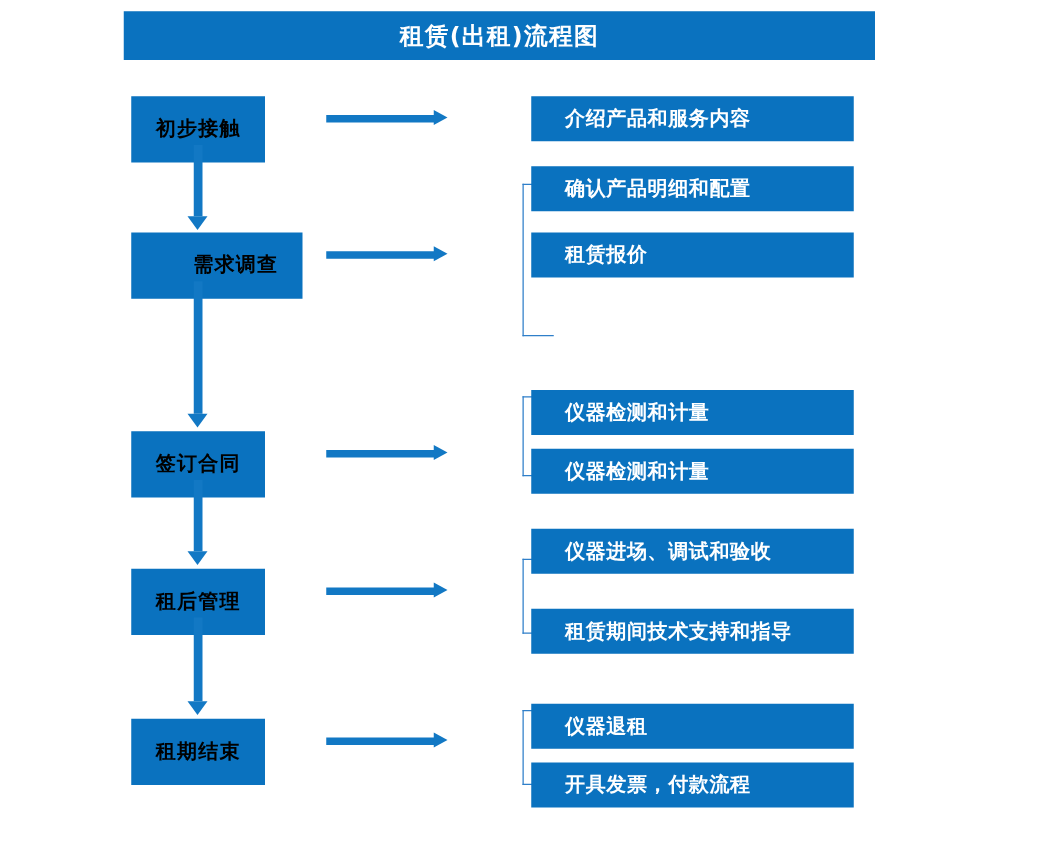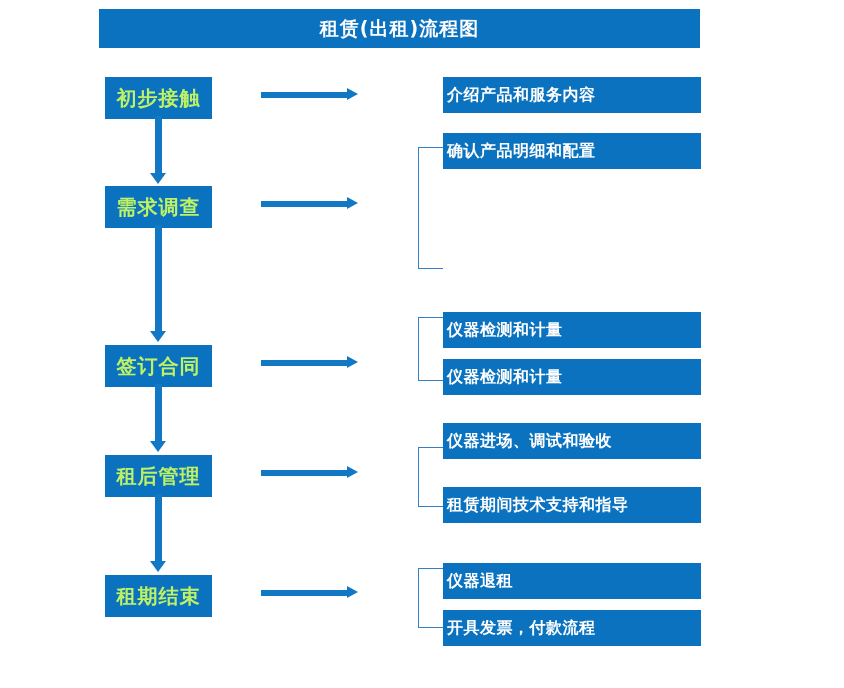--- a/index.html
+++ b/index.html
@@ -34,44 +34,44 @@
     align-items: center;
     justify-content: center;
     letter-spacing: 1px;
   }
 
   
   .stage-box {
     position: absolute;
     left: 105px;
     width: 107px;
-    height: 42px;
+    height: 53px;
     background: #0a72bf;
-    color: #bef264;
-    font-size: 20px;
+    color: #000000;
+    font-size: 16px;
     font-weight: bold;
     display: flex;
     align-items: center;
     justify-content: center;
     letter-spacing: 1px;
   }
 
   
   .detail-box {
     position: absolute;
-    left: 443px;
+    left: 425px;
     width: 258px;
     height: 36px;
     background: #0a72bf;
     color: #ffffff;
     font-size: 16px;
     font-weight: bold;
     display: flex;
     align-items: center;
-    padding-left: 4px;
+    padding-left: 27px;
     box-sizing: border-box;
     letter-spacing: 0.5px;
   }
 
   
   .v-arrow {
     position: absolute;
     left: 155px;
     width: 7px;
   }
@@ -129,21 +129,21 @@
   }
 </style>
 </head>
 <body>
 
 <div id="canvas">
 
   <div class="title-bar">租赁(出租)流程图</div>
 
   <div class="stage-box" style="top:77px;">初步接触</div>
-  <div class="stage-box" style="top:186px;">需求调查</div>
+  <div class="stage-box" style="top:186px;padding-left:30px;">需求调查</div>
   <div class="stage-box" style="top:345px;">签订合同</div>
   <div class="stage-box" style="top:455px;">租后管理</div>
   <div class="stage-box" style="top:575px;">租期结束</div>
 
   <div class="v-arrow" style="top:116px; height:68px;">
     <div class="stem" style="height:57px;"></div>
     <div class="head" style="top:57px;"></div>
   </div>
   <div class="v-arrow" style="top:225px; height:117px;">
     <div class="stem" style="height:106px;"></div>
@@ -179,20 +179,21 @@
       <div class="head"></div>
   </div>
 
   <div class="bracket" style="top:147px; height:122px;"></div>
   <div class="bracket" style="top:317px; height:64px;"></div>
   <div class="bracket" style="top:447px; height:60px;"></div>
   <div class="bracket" style="top:568px; height:60px;"></div>
 
   <div class="detail-box" style="top:77px;">介绍产品和服务内容</div>
   <div class="detail-box" style="top:133px;text-align:right;">确认产品明细和配置</div>
+  <div class="detail-box" style="top:186px;">租赁报价</div>
   <div class="detail-box" style="top:312px;">仪器检测和计量</div>
   <div class="detail-box" style="top:359px;">仪器检测和计量</div>
   <div class="detail-box" style="top:423px;text-align:right;">仪器进场、调试和验收</div>
   <div class="detail-box" style="top:487px;">租赁期间技术支持和指导</div>
   <div class="detail-box" style="top:563px;">仪器退租</div>
   <div class="detail-box" style="top:610px;">开具发票，付款流程</div>
 
 </div>
 
 </body></html>

